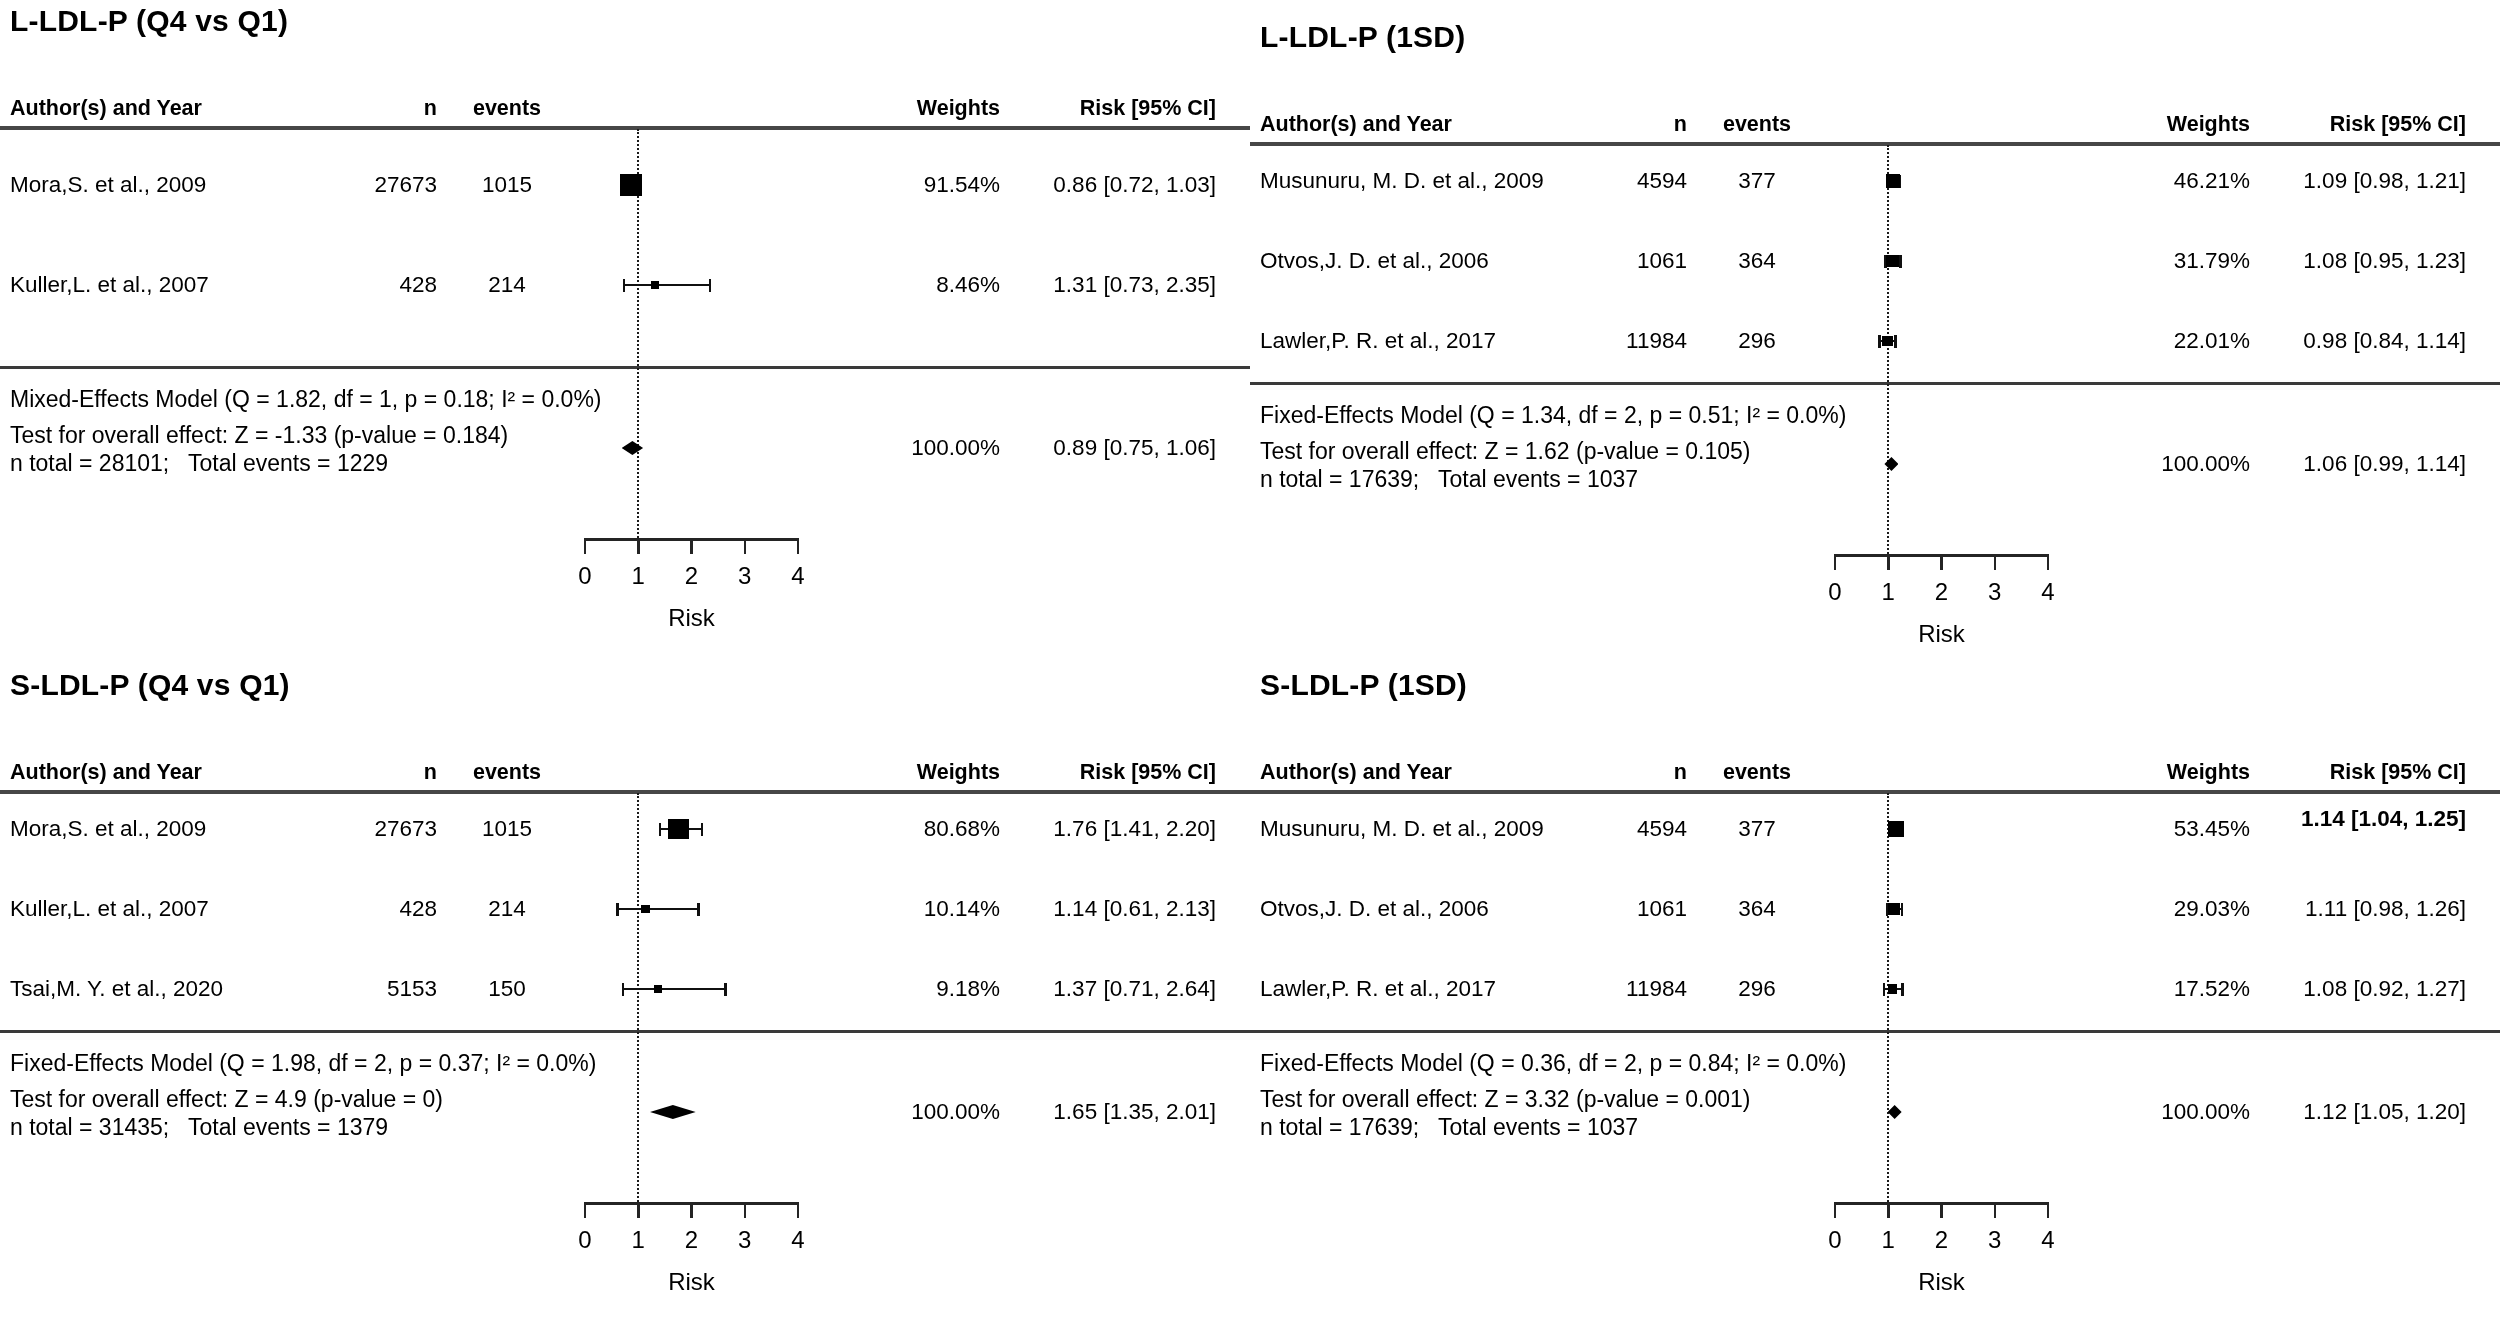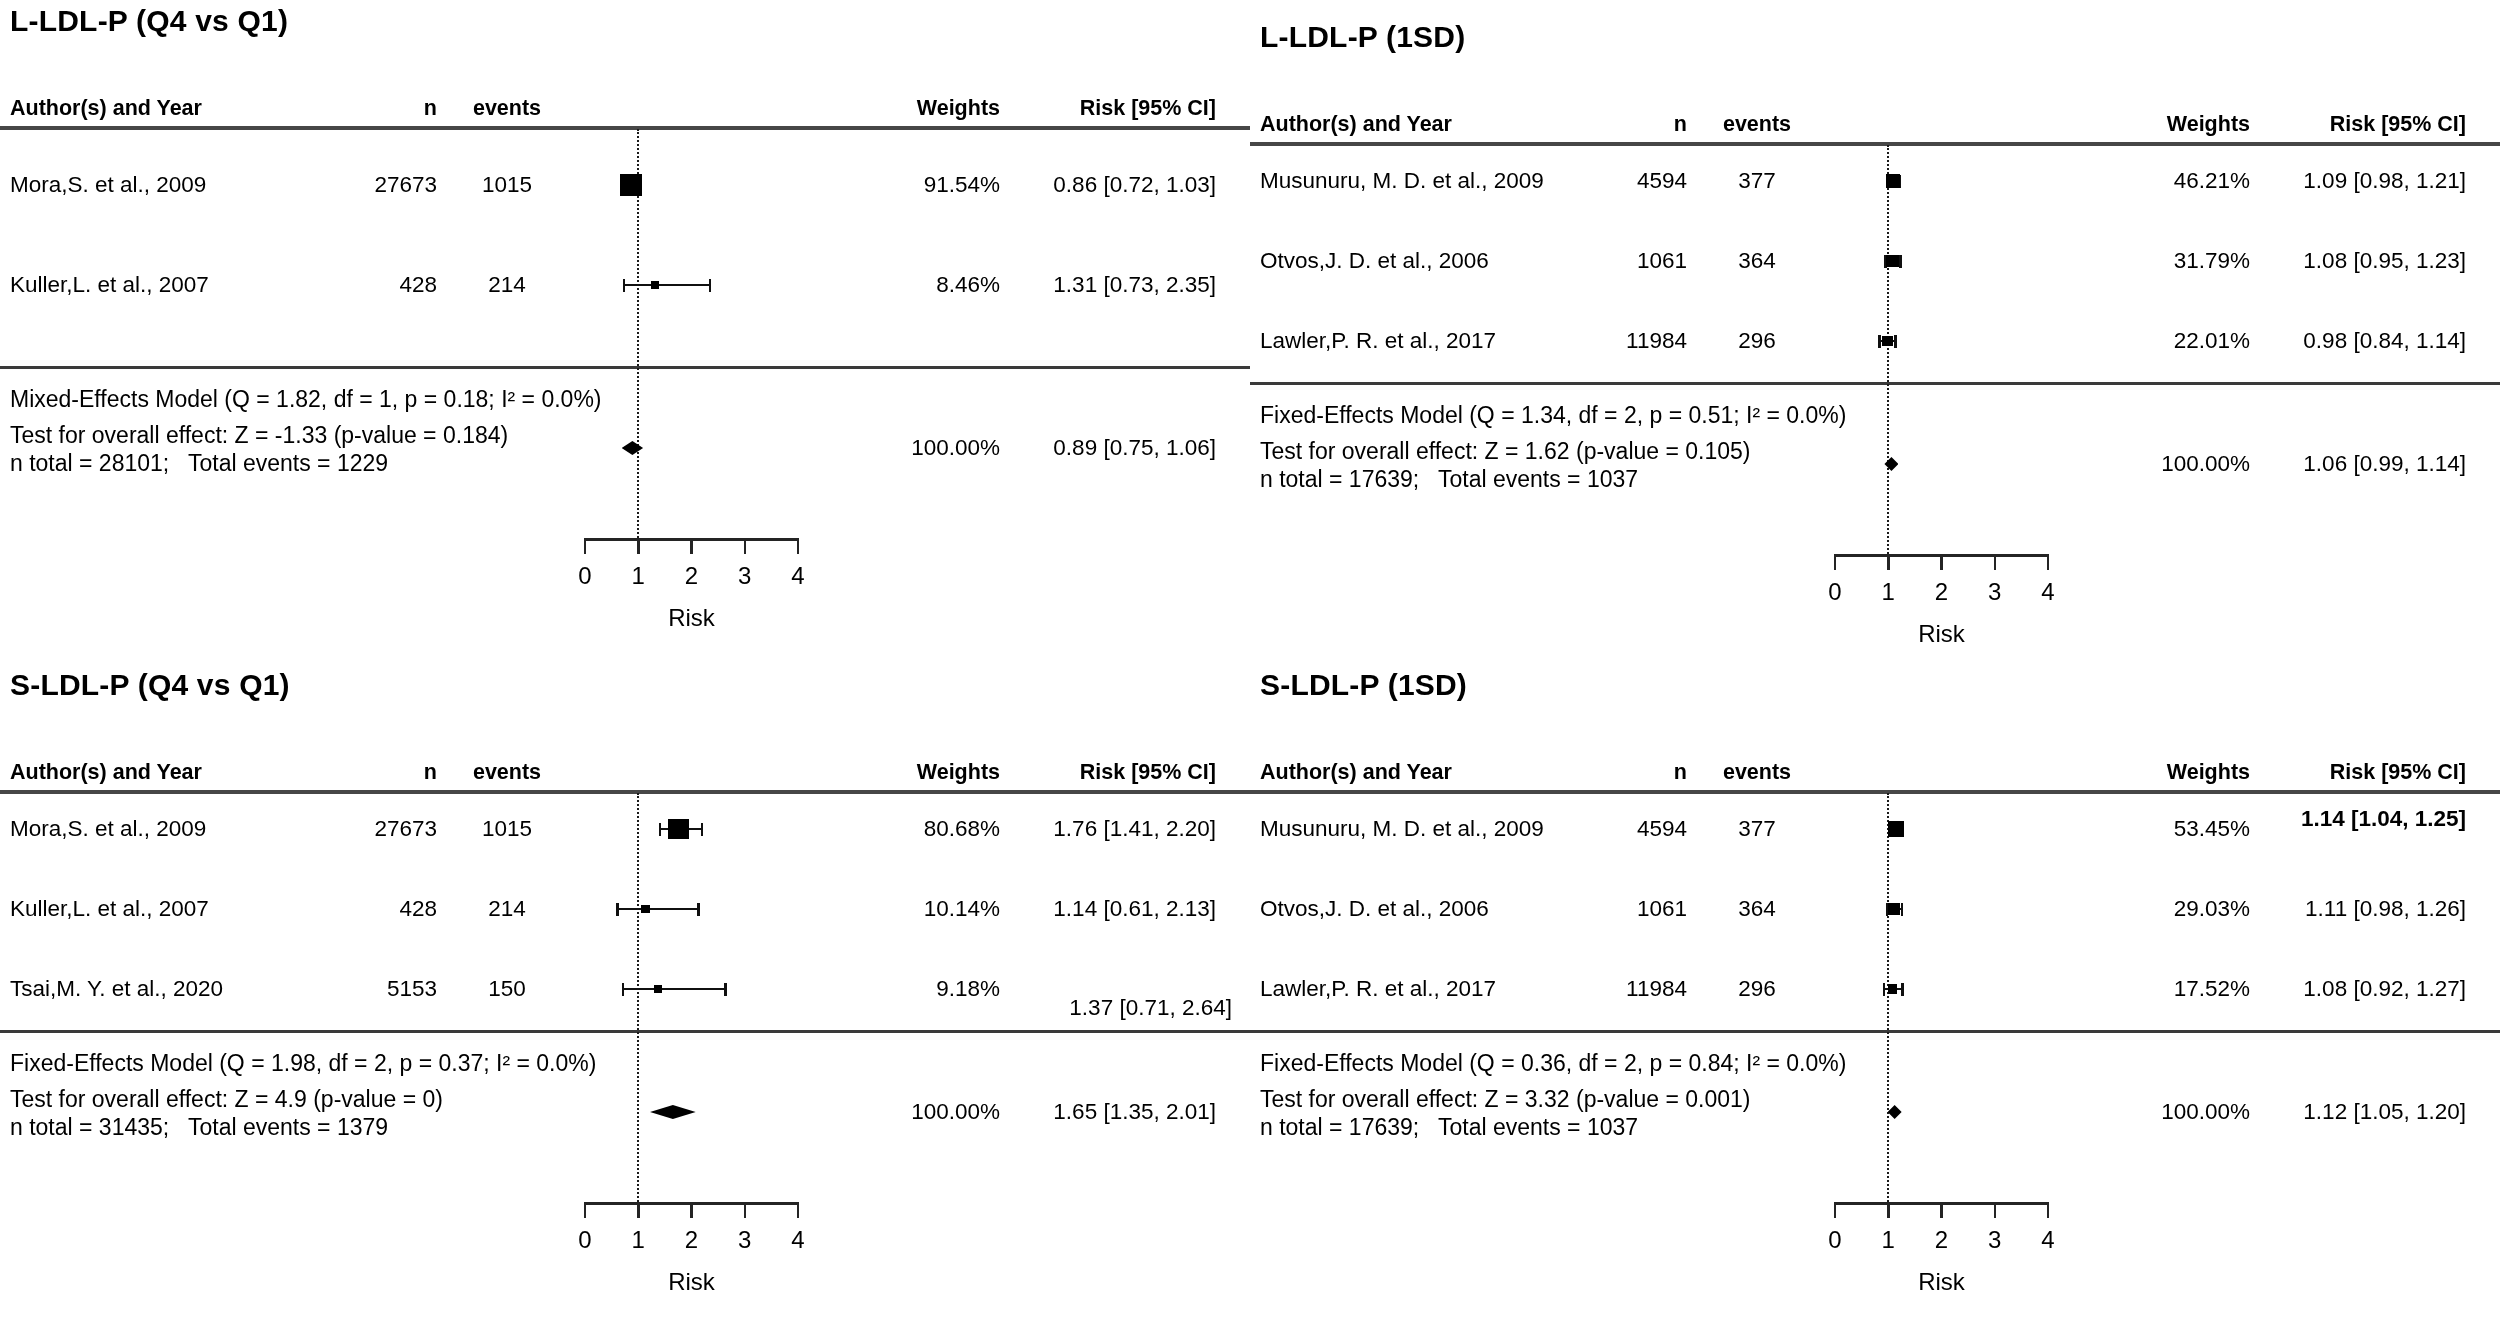--- a/index.html
+++ b/index.html
@@ -177,21 +177,21 @@
       <div class="cell right" style="right: 250px; top: 245px;">10.14%</div>
       <div class="cell right" style="right: 34px; top: 245px;">1.14 [0.61, 2.13]</div>
       <div class="whisker" style="left: 617.482px; width: 80.94px; top: 243.75px;"></div>
       <div class="cap" style="left: 616.232px; top: 238.5px;"></div>
       <div class="cap" style="left: 697.173px; top: 238.5px;"></div>
       <div class="square" style="left: 641.343px; top: 240.638px; width: 8.7238px; height: 8.7238px;"></div>
       <div class="cell" style="left: 10px; top: 325px;">Tsai,M. Y. et al., 2020</div>
       <div class="cell right" style="right: 813px; top: 325px;">5153</div>
       <div class="cell center" style="left: 507px; top: 325px;">150</div>
       <div class="cell right" style="right: 250px; top: 325px;">9.18%</div>
-      <div class="cell right" style="right: 18px; top: 325px; margin-top: 19px;">1.37 [0.71, 2.64]</div>
+      <div class="cell right" style="right: 34px; top: 325px;">1.37 [0.71, 2.64]</div>
       <div class="whisker" style="left: 622.808px; width: 102.772px; top: 323.75px;"></div>
       <div class="cap" style="left: 621.558px; top: 318.5px;"></div>
       <div class="cap" style="left: 724.33px; top: 318.5px;"></div>
       <div class="square" style="left: 653.672px; top: 320.72px; width: 8.5606px; height: 8.5606px;"></div>
       <div class="diamond" style="left: 650.018px; top: 441px; width: 45.6885px; height: 14px;"></div>
       <div class="axline" style="left: 583.75px; top: 538px; width: 215.5px;"></div>
       <div class="tick" style="left: 583.75px; top: 538px;"></div>
       <div class="ticklabel" style="left: 585px; top: 562px;">0</div>
       <div class="tick" style="left: 637px; top: 538px;"></div>
       <div class="ticklabel" style="left: 638.25px; top: 562px;">1</div>

